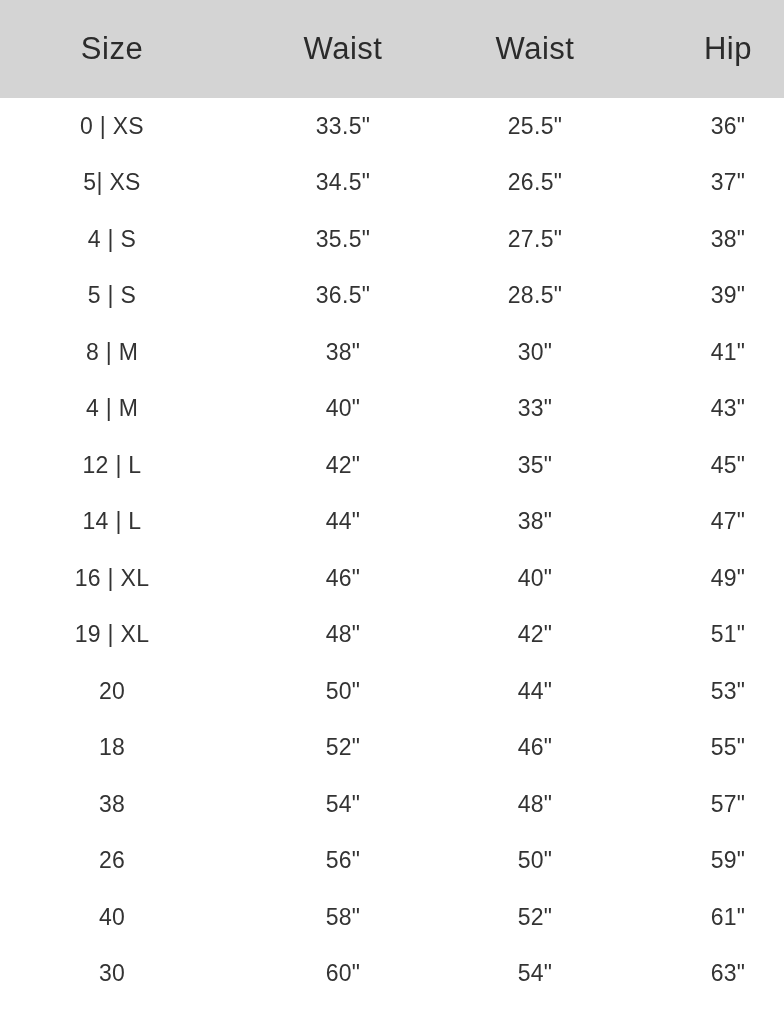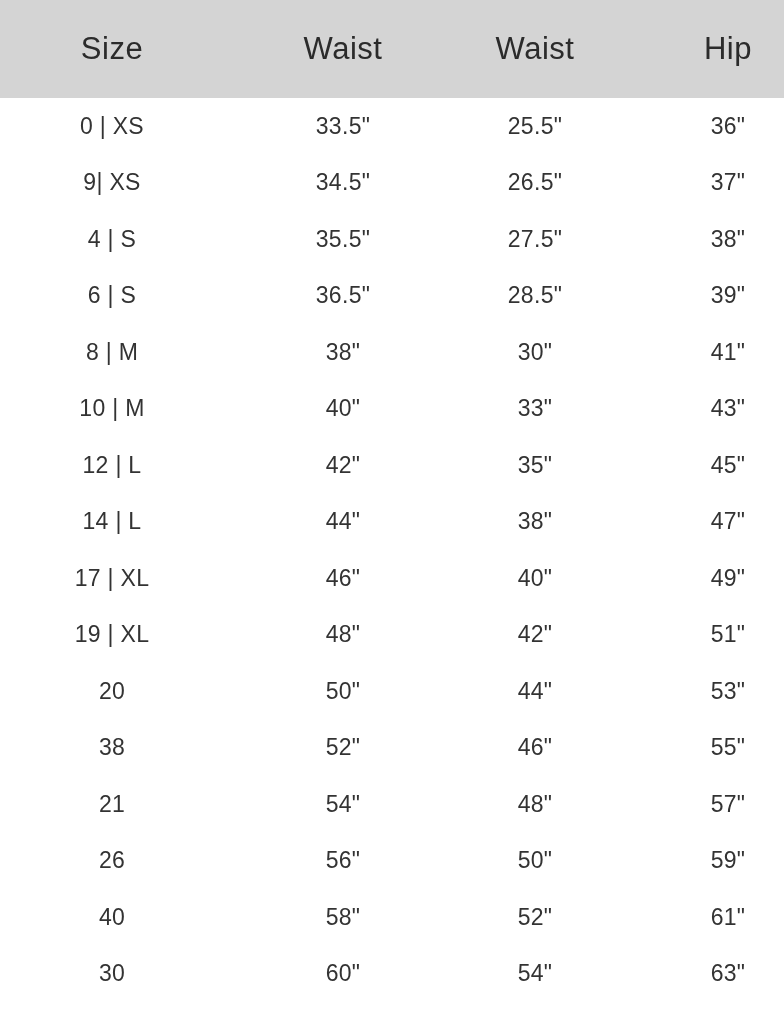--- a/index.html
+++ b/index.html
@@ -69,87 +69,87 @@
     </tr>
   </thead>
   <tbody id="table-body">
       <tr>
         <td class="col-size">0 | XS</td>
         <td class="col-bust">33.5"</td>
         <td class="col-waist">25.5"</td>
         <td class="col-hip">36"</td>
       </tr>
       <tr>
-        <td class="col-size">9| XS</td>
+        <td class="col-size">5| XS</td>
         <td class="col-bust">34.5"</td>
         <td class="col-waist">26.5"</td>
         <td class="col-hip">37"</td>
       </tr>
       <tr>
         <td class="col-size">4 | S</td>
         <td class="col-bust">35.5"</td>
         <td class="col-waist">27.5"</td>
         <td class="col-hip">38"</td>
       </tr>
       <tr>
-        <td class="col-size">6 | S</td>
+        <td class="col-size">5 | S</td>
         <td class="col-bust">36.5"</td>
         <td class="col-waist">28.5"</td>
         <td class="col-hip">39"</td>
       </tr>
       <tr>
         <td class="col-size">8 | M</td>
         <td class="col-bust">38"</td>
         <td class="col-waist">30"</td>
         <td class="col-hip">41"</td>
       </tr>
       <tr>
-        <td class="col-size">10 | M</td>
+        <td class="col-size">4 | M</td>
         <td class="col-bust">40"</td>
         <td class="col-waist">33"</td>
         <td class="col-hip">43"</td>
       </tr>
       <tr>
         <td class="col-size">12 | L</td>
         <td class="col-bust">42"</td>
         <td class="col-waist">35"</td>
         <td class="col-hip">45"</td>
       </tr>
       <tr>
         <td class="col-size">14 | L</td>
         <td class="col-bust">44"</td>
         <td class="col-waist">38"</td>
         <td class="col-hip">47"</td>
       </tr>
       <tr>
-        <td class="col-size">17 | XL</td>
+        <td class="col-size">16 | XL</td>
         <td class="col-bust">46"</td>
         <td class="col-waist">40"</td>
         <td class="col-hip">49"</td>
       </tr>
       <tr>
         <td class="col-size">19 | XL</td>
         <td class="col-bust">48"</td>
         <td class="col-waist">42"</td>
         <td class="col-hip">51"</td>
       </tr>
       <tr>
         <td class="col-size">20</td>
         <td class="col-bust">50"</td>
         <td class="col-waist">44"</td>
         <td class="col-hip">53"</td>
       </tr>
       <tr>
-        <td class="col-size">38</td>
+        <td class="col-size">18</td>
         <td class="col-bust">52"</td>
         <td class="col-waist">46"</td>
         <td class="col-hip">55"</td>
       </tr>
       <tr>
-        <td class="col-size">21</td>
+        <td class="col-size">38</td>
         <td class="col-bust">54"</td>
         <td class="col-waist">48"</td>
         <td class="col-hip">57"</td>
       </tr>
       <tr>
         <td class="col-size">26</td>
         <td class="col-bust">56"</td>
         <td class="col-waist">50"</td>
         <td class="col-hip">59"</td>
       </tr>

